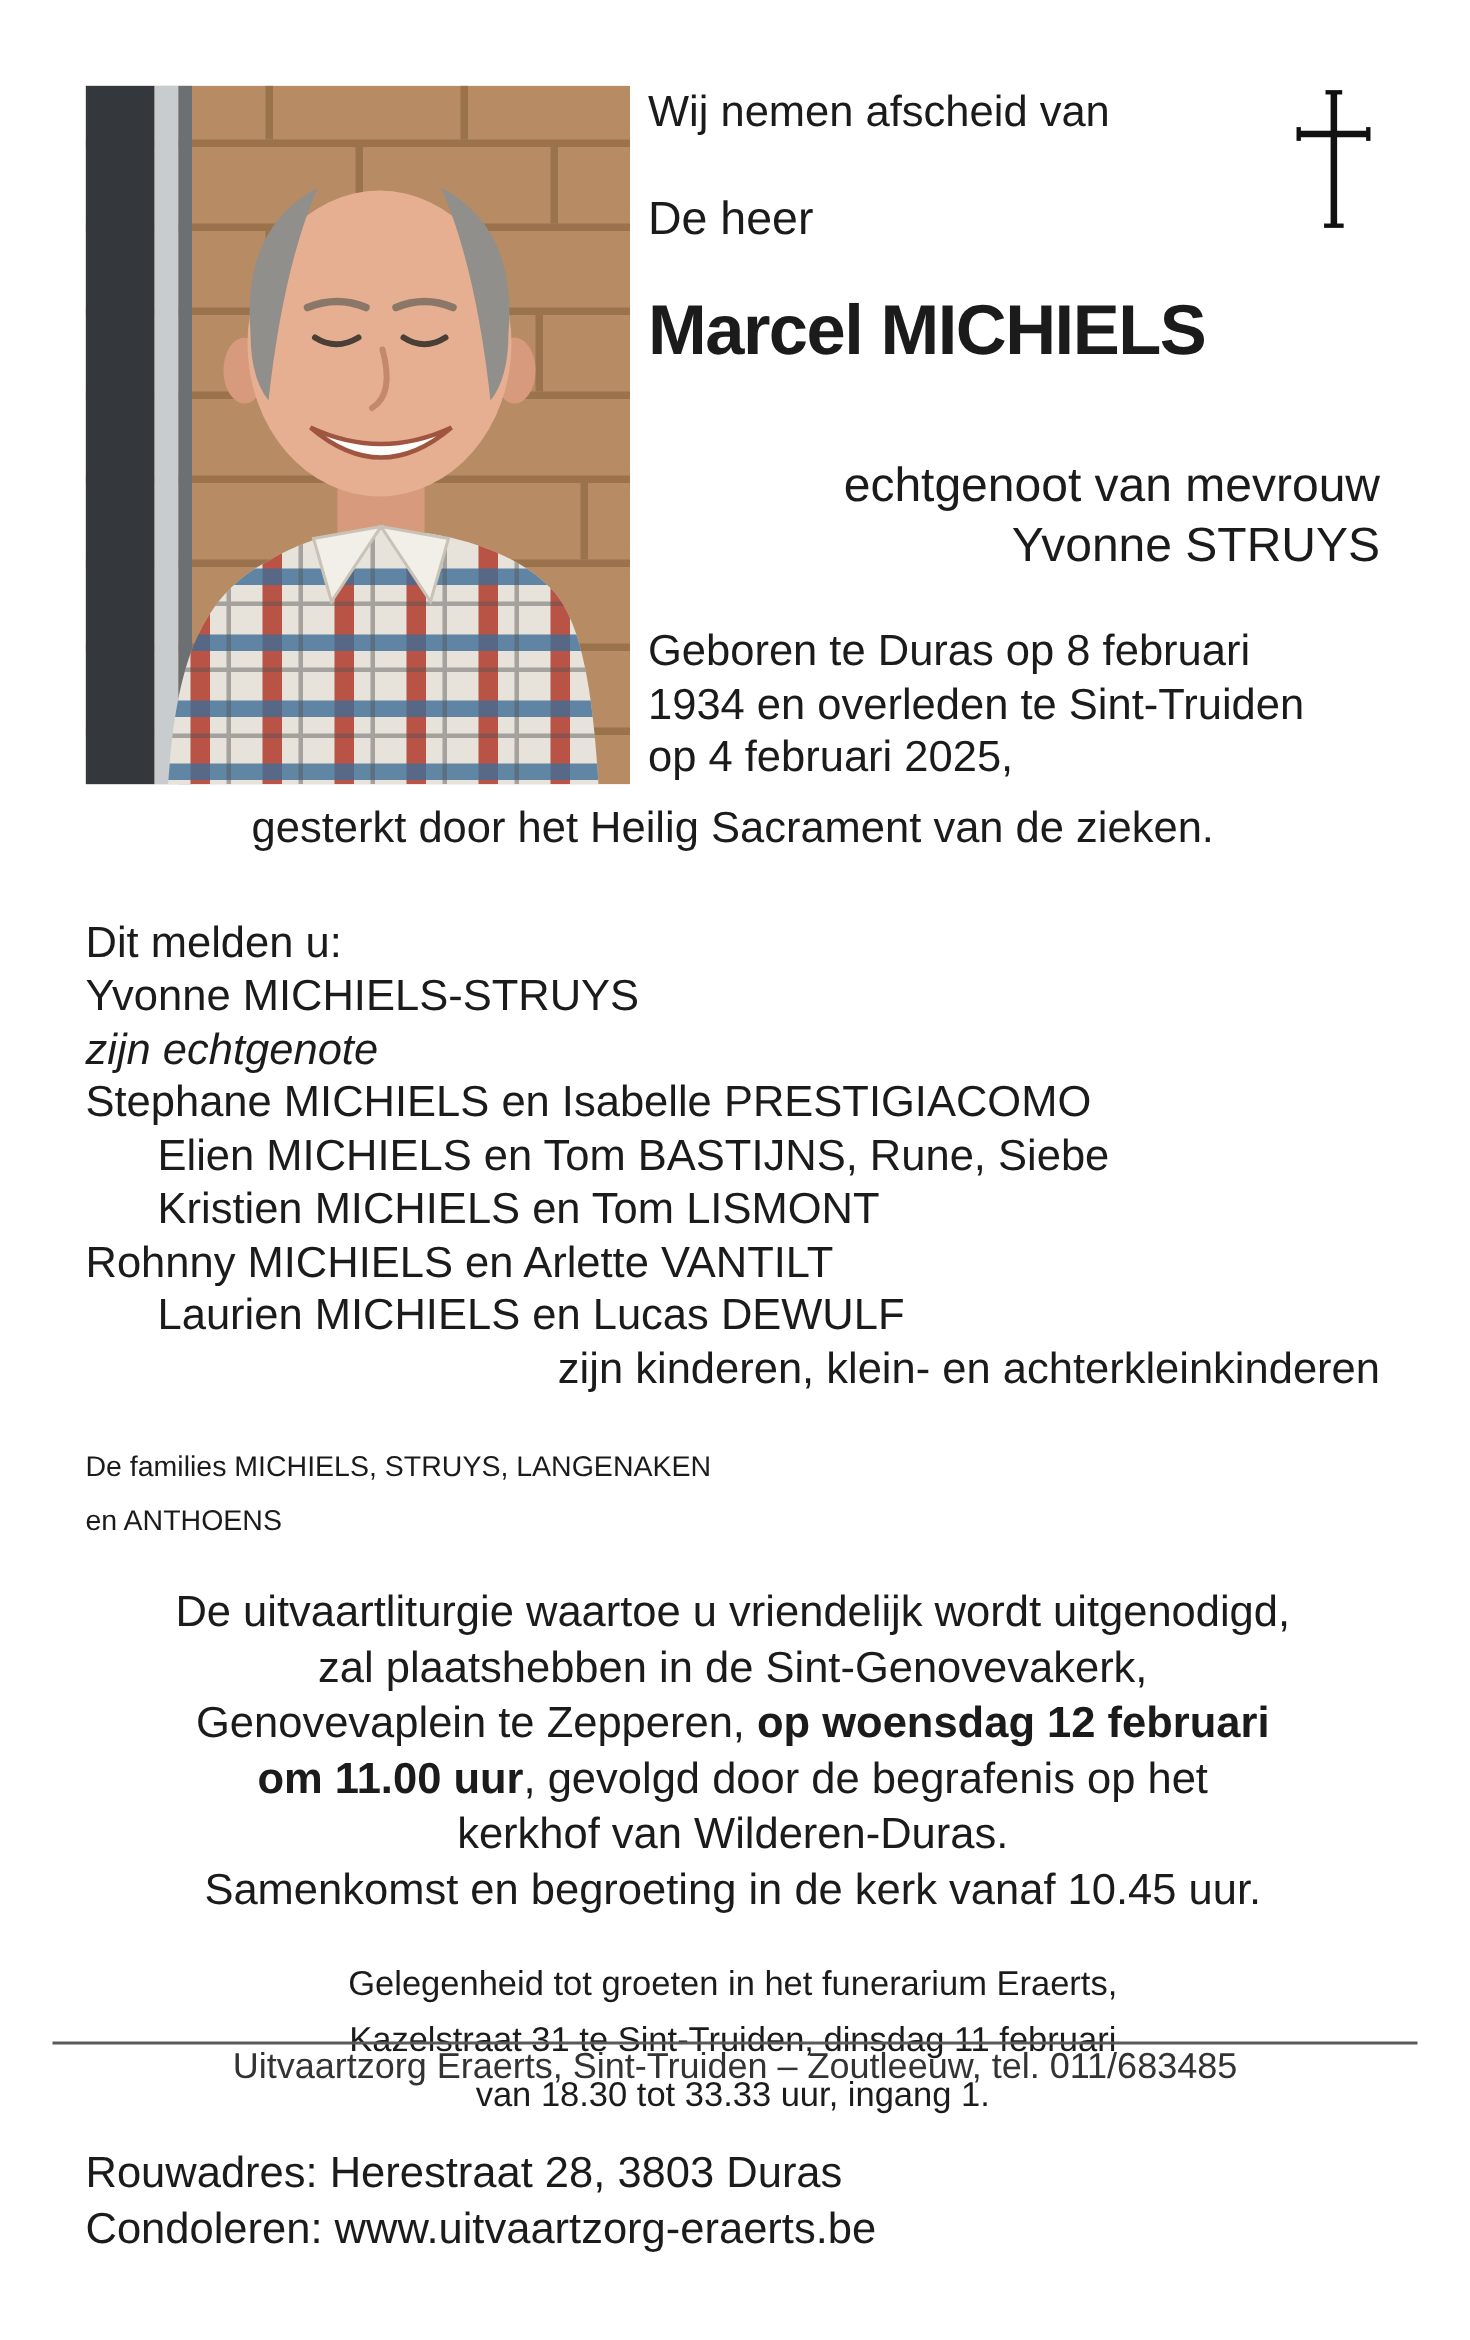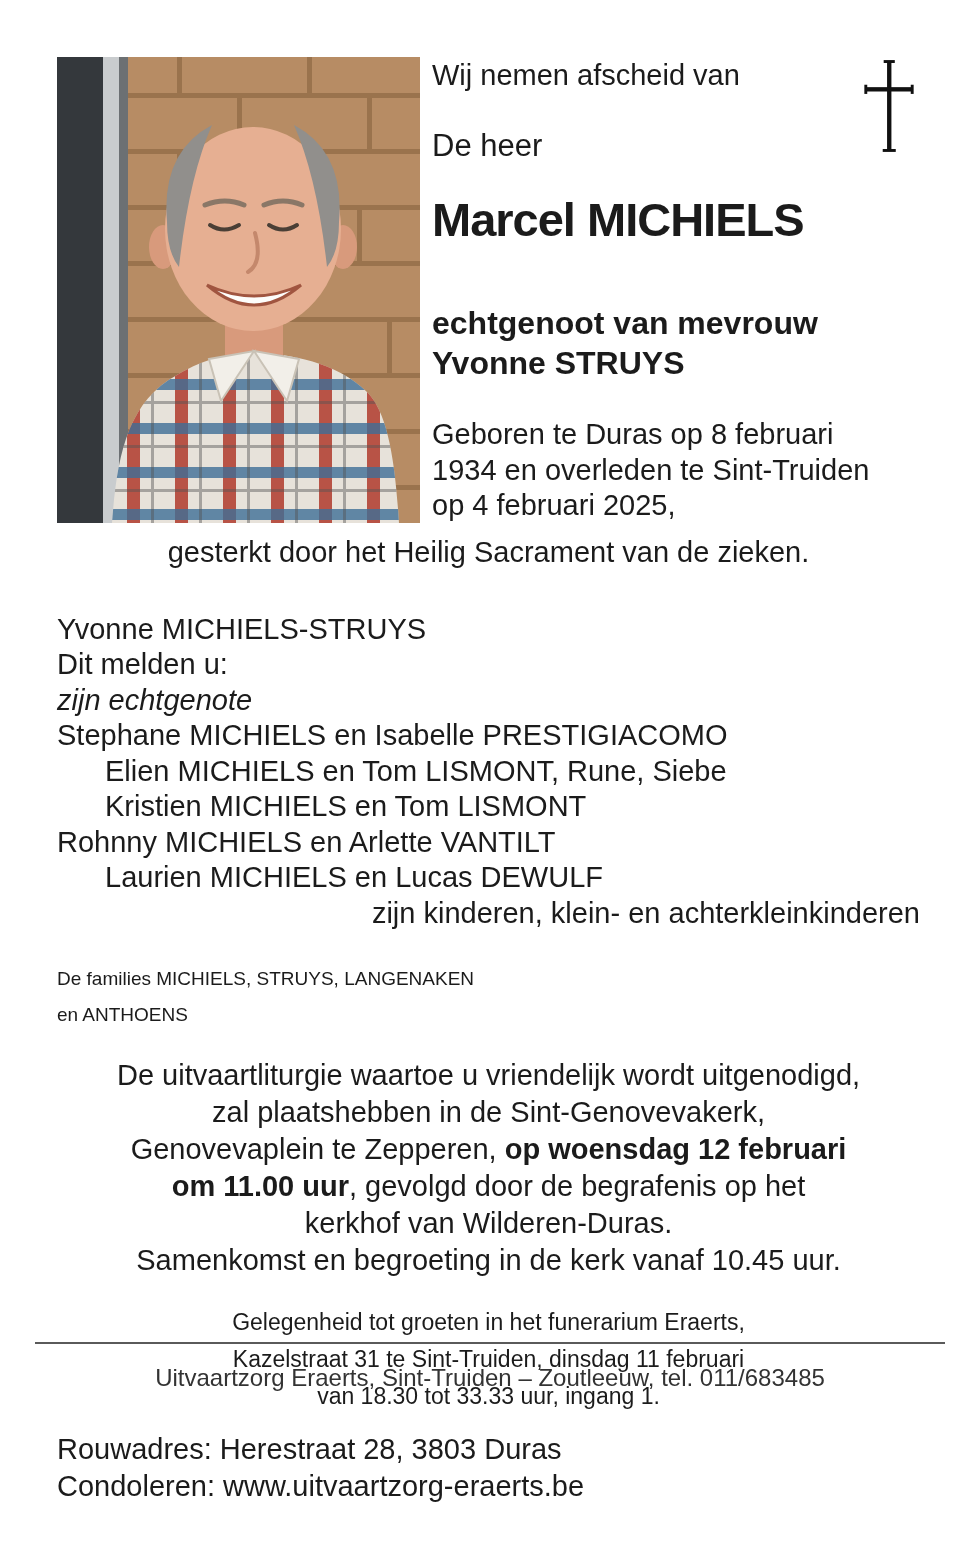--- a/index.html
+++ b/index.html
@@ -13,21 +13,21 @@
   
   .top { display:flex; }
   .photo { width:363px; height:466px; flex:none; overflow:hidden; }
   .photo svg { display:block; }
   .right-col { flex:1; padding-left:12px; position:relative; }
 
   .intro { font-size:29px; line-height:36px; }
   .cross { position:absolute; top:0; right:2px; width:58px; height:98px; }
   .salutation { margin-top:34px; font-size:31px; line-height:38px; }
   .name { margin-top:26px; font-size:47px; line-height:58px; font-weight:bold; letter-spacing:-1px; white-space:nowrap; }
-  .relation { margin-top:54px; text-align:left; font-weight:bold; font-size:32px; line-height:40px; }
+  .relation { margin-top:54px; text-align:right; font-weight:normal; font-size:32px; line-height:40px; }
   .born { margin-top:34px; font-size:29px; line-height:35.5px; }
 
   .sacrament { margin-top:10px; text-align:center; font-size:29px; line-height:36px; }
 
   
   .announcers { margin-top:42px; font-size:29px; line-height:35.5px; }
   .announcers .indent { padding-left:48px; }
   .announcers .italic { font-style:italic; }
   .announcers .caption-right { text-align:right; }
   .families { margin-top:30px; font-size:19px; line-height:36px; }
@@ -37,21 +37,21 @@
   .service .b { font-weight:bold; }
   .greeting { margin-top:25px; text-align:center; font-size:23px; line-height:37px; }
 
   
   .contact { margin-top:16px; font-size:29px; line-height:37px; }
 
   
   .footer {
     position:absolute; left:35px; right:35px; bottom:8px;
     border-top:2px solid #5a5a5a; text-align:center;
-    padding-top:20px; font-size:24px; color:#333;
+    padding-top:1px; font-size:24px; color:#333;
   }
 </style>
 </head>
 <body>
 
 <div class="page">
 
   <div class="top">
 
     <div class="photo">
@@ -167,25 +167,25 @@
         <div>Geboren te Duras op 8 februari</div>
         <div>1934 en overleden te Sint-Truiden</div>
         <div>op 4 februari 2025,</div>
       </div>
     </div>
   </div>
 
   <div class="sacrament">gesterkt door het Heilig Sacrament van de zieken.</div>
 
   <div class="announcers">
+    <div>Dit melden u:</div>
     <div>Yvonne MICHIELS-STRUYS</div>
-    <div>Dit melden u:</div>
     <div class="italic">zijn echtgenote</div>
     <div>Stephane MICHIELS en Isabelle PRESTIGIACOMO</div>
-    <div class="indent">Elien MICHIELS en Tom LISMONT, Rune, Siebe</div>
+    <div class="indent">Elien MICHIELS en Tom BASTIJNS, Rune, Siebe</div>
     <div class="indent">Kristien MICHIELS en Tom LISMONT</div>
     <div>Rohnny MICHIELS en Arlette VANTILT</div>
     <div class="indent">Laurien MICHIELS en Lucas DEWULF</div>
     <div class="caption-right">zijn kinderen, klein- en achterkleinkinderen</div>
   </div>
 
   <div class="families">
     <div>De families MICHIELS, STRUYS, LANGENAKEN</div>
     <div>en ANTHOENS</div>
   </div>

